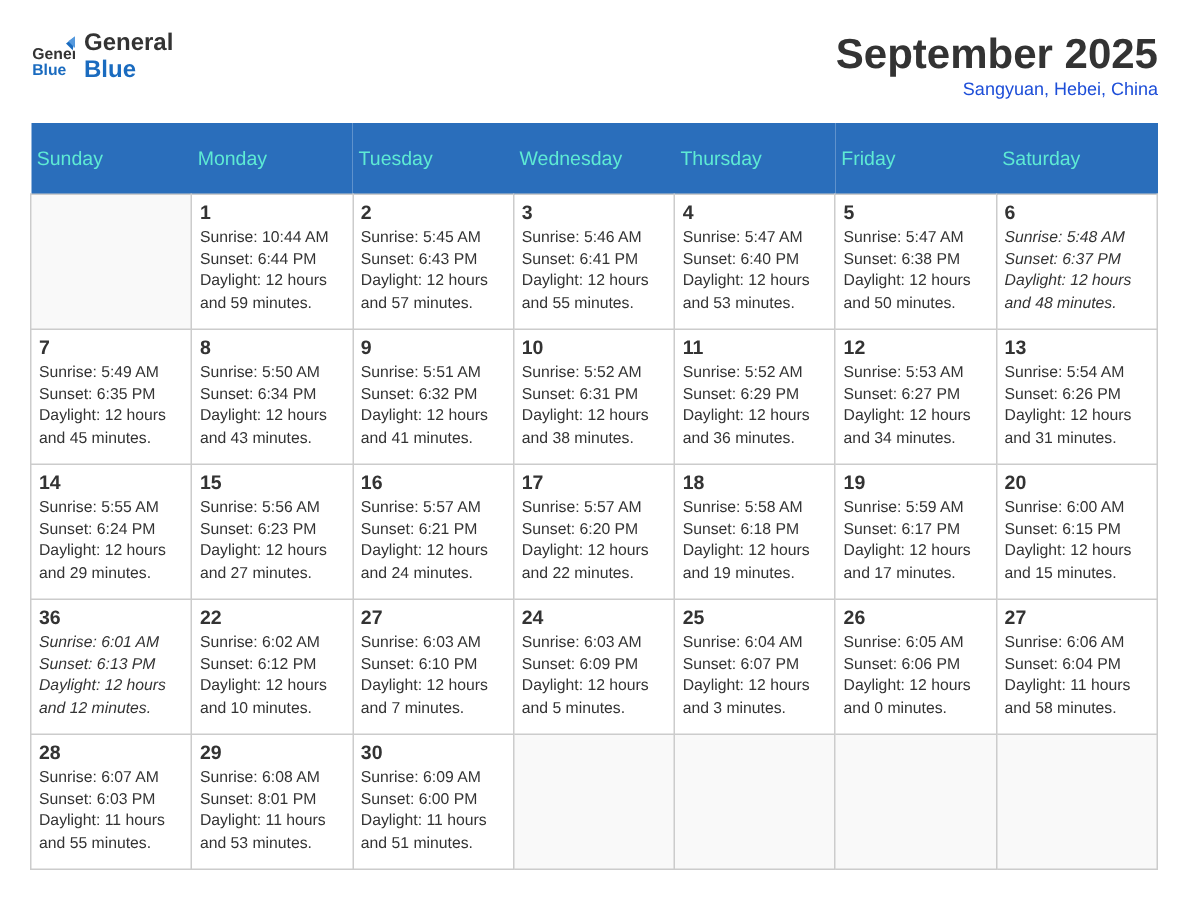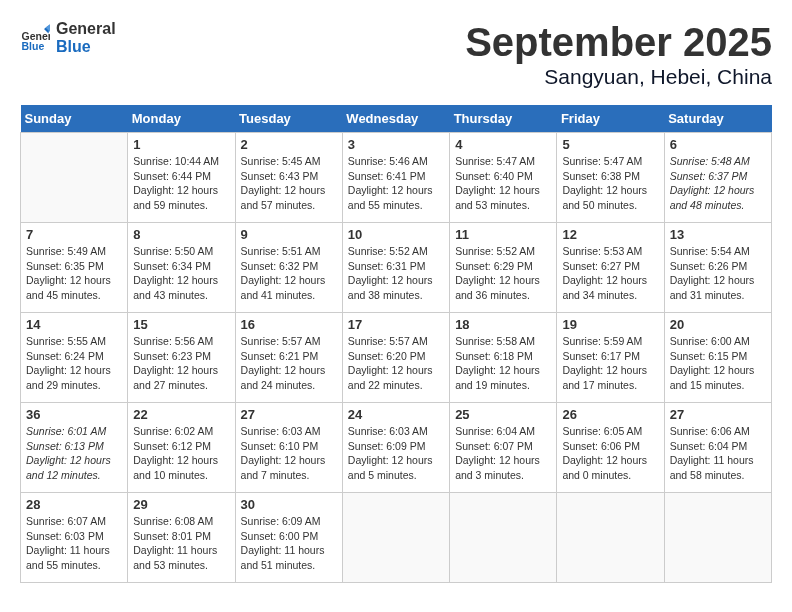--- a/index.html
+++ b/index.html
@@ -22,40 +22,40 @@
       gap: 4px;
     }
     .logo-icon {
       width: 30px;
       height: 30px;
     }
     .title-block {
       text-align: right;
     }
     .month-title {
-      font-size: 40px;
+      font-size: 28px;
       font-weight: bold;
       color: #333;
     }
     .location {
-      font-size: 21px;
-      color: #0f172a;
+      font-size: 12px;
+      color: #1d4ed8;
     }
     table {
       width: 100%;
       border-collapse: collapse;
       font-size: 11px;
     }
     thead th {
       background-color: #2a6ebb;
-      color: #ffffff;
-      padding: 6px 4px;
+      color: #5eead4;
+      padding: 16px 4px;
       text-align: left;
       font-size: 13px;
-      font-weight: bold;
+      font-weight: normal;
     }
     td {
       border: 1px solid #ccc;
       vertical-align: top;
       padding: 4px 5px;
       min-height: 80px;
       width: calc(100% / 7);
     }
     .day-num {
       font-size: 13px;

